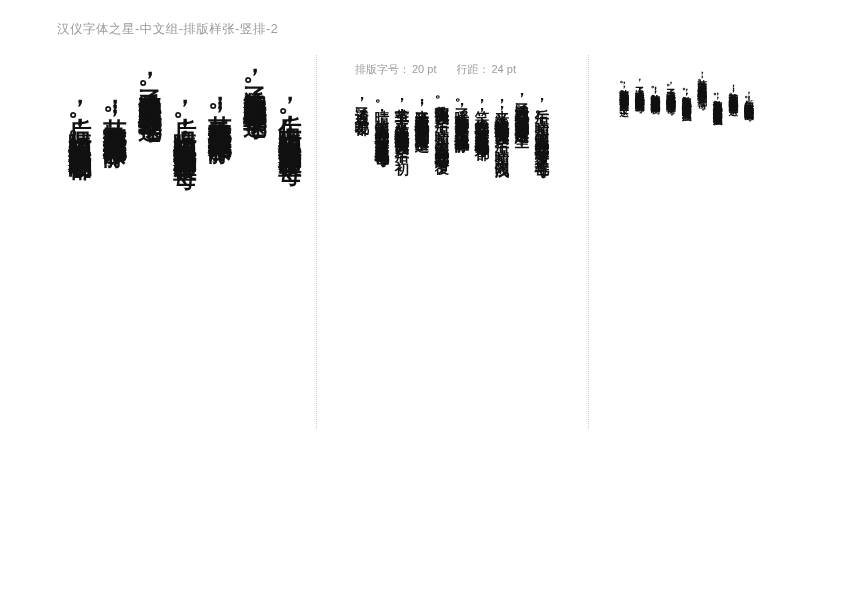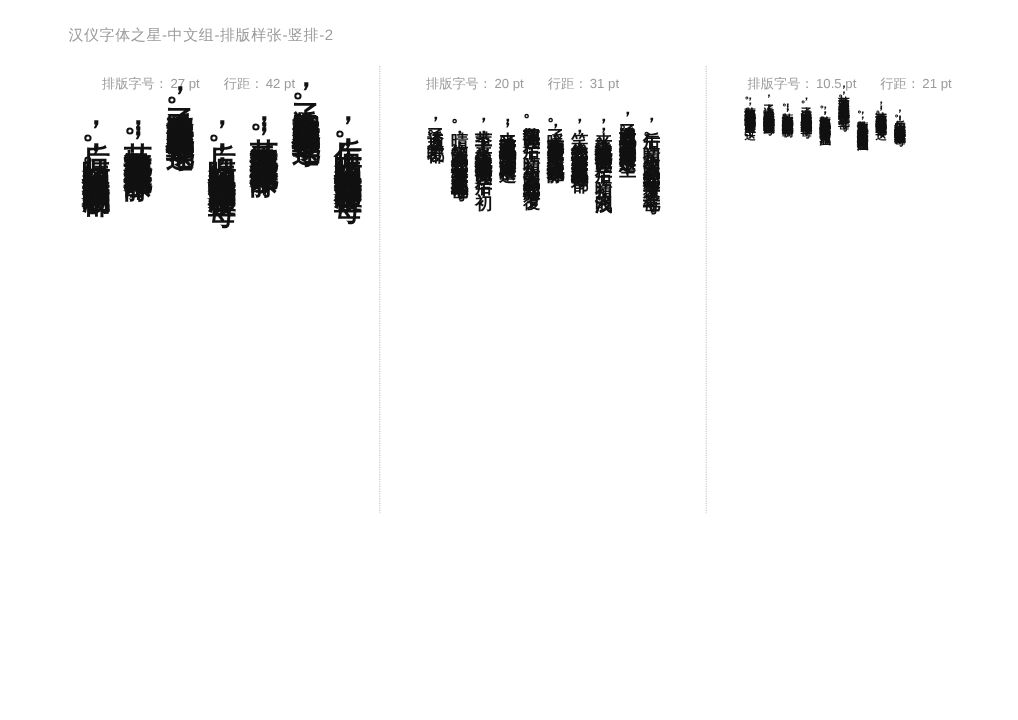--- a/index.html
+++ b/index.html
@@ -64,31 +64,25 @@
 </head>
 <body>
 
 <div class="page">
 
   <div class="doc-title">汉仪字体之星-中文组-排版样张-竖排-2</div>
 
   <div class="sep sep-1"></div>
   <div class="sep sep-2"></div>
 
-  <div class="spec-label label-1">
-    <span>排版字号：</span><span class="val">27 pt</span><span class="leading-label">行距：</span><span class="val">42 pt</span>
+
+  <div class="spec-label label-2">
+    <span>排版字号：</span><span class="val">20 pt</span><span class="leading-label">行距：</span><span class="val">24 pt</span>
   </div>
 
-  <div class="spec-label label-2">
-    <span>排版字号：</span><span class="val">20 pt</span><span class="leading-label">行距：</span><span class="val">31 pt</span>
-  </div>
-
-  <div class="spec-label label-3">
-    <span>排版字号：</span><span class="val">10.5 pt</span><span class="leading-label">行距：</span><span class="val">21 pt</span>
-  </div>
 
   <div class="vblock block-1">
     <div class="vcol">午后，初晴。浅浅的笑，温和的光线，覆下来，每</div>
     <div class="vcol">一寸毛孔都因此通透了，都暖了。这个空灵清寂的</div>
     <div class="vcol">季节，坐下来，静静地读天读地，读光阴散落。午</div>
     <div class="vcol">后，初晴。浅浅的笑，温和的光线，覆下来，每一</div>
     <div class="vcol">寸毛孔都因此通透了，都暖了。这个空灵清寂的季</div>
     <div class="vcol">节，坐下来，静静地读天读地，读光阴散落。午</div>
     <div class="vcol">后，初晴。浅浅的笑，温和的光线，都暖了。</div>
   </div>

